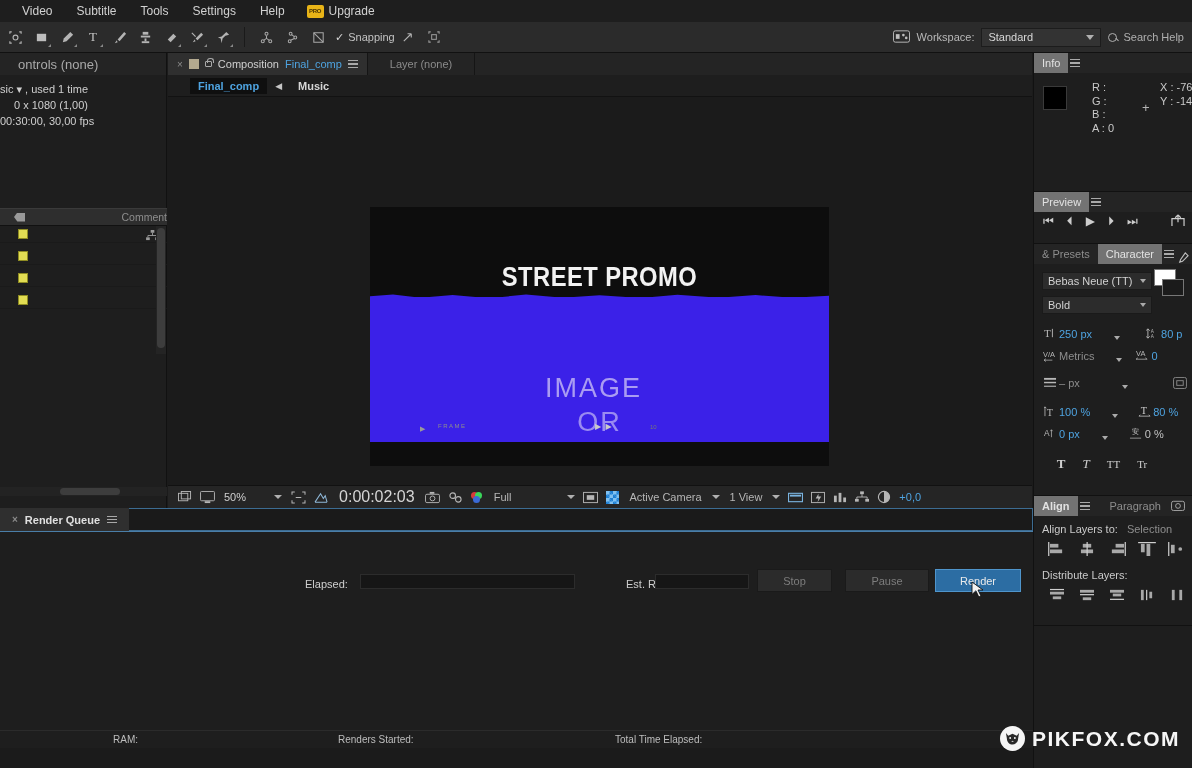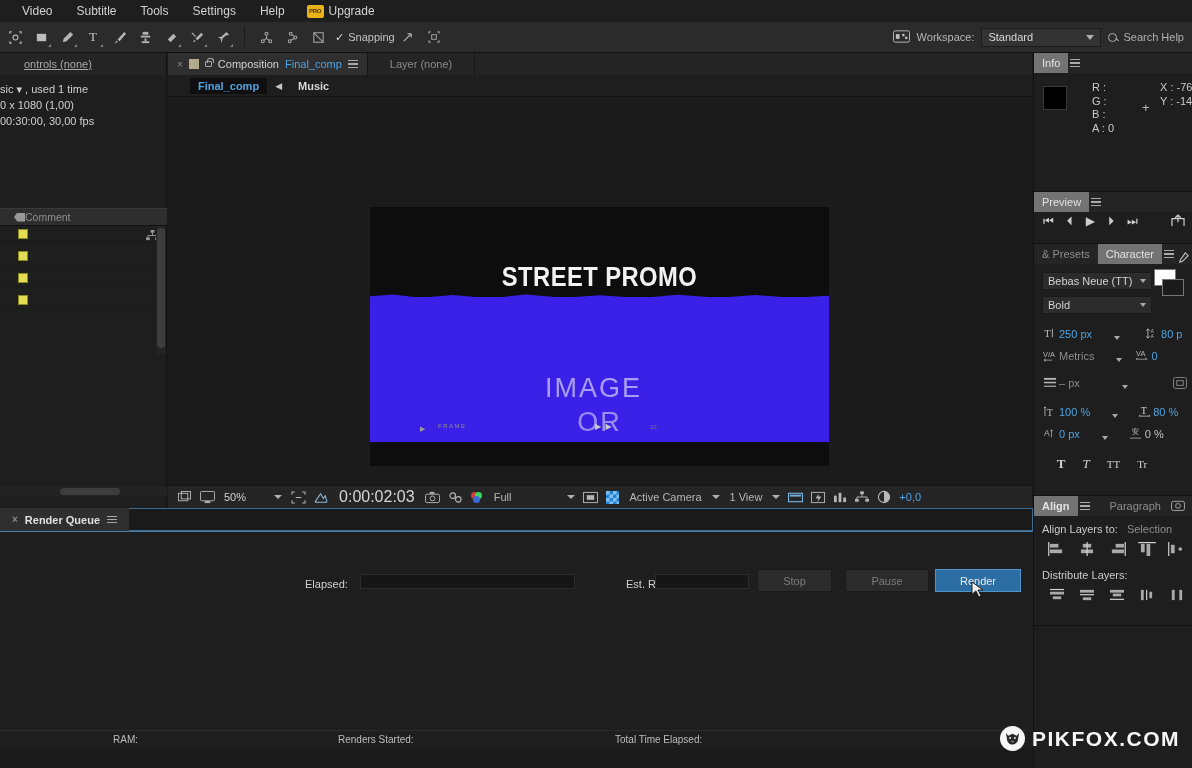--- a/index.html
+++ b/index.html
@@ -52,28 +52,28 @@
     padding:0 6px; font-size:11px; color:#d8d8d8;
   }
   .caret { width:0;height:0;border-left:4px solid transparent;border-right:4px solid transparent;border-top:5px solid #b0b0b0; }
   .searchbox { display:flex; align-items:center; gap:6px; color:#b0b0b0; font-size:11px; }
   .mag { width:9px;height:9px;border:1.4px solid #b0b0b0;border-radius:50%;position:relative;display:inline-block; }
   .mag:after { content:"";position:absolute;width:4px;height:1.4px;background:#b0b0b0;right:-3px;bottom:0px;transform:rotate(45deg); }
 
   
   #leftpanel { left:0; top:53px; width:167px; height:455px; background:#1e1e1e; border-right:1px solid #111; }
   #lp-tabbar { height:22px; background:#242424; display:flex; align-items:center; padding-left:0px; }
-  #lp-tabbar .ltab { font-size:11px; color:#a9a9a9; padding:4px 24px;text-decoration:underline; }
+  #lp-tabbar .ltab { font-size:13px; color:#a9a9a9; padding:4px 18px; }
   #lp-info { padding:6px 0 4px 0; font-size:11px; color:#cfcfcf; line-height:16px; }
   #lp-info .row { white-space:nowrap; }
   .blue { color:#4ea3e0; }
   #lp-comment {
     position:absolute; left:0; top:155px; width:167px; height:18px;
     background:#2e2e2e; border-top:1px solid #3a3a3a; border-bottom:1px solid #111;
-    display:flex; align-items:center; padding-left:14px;
+    display:flex; align-items:center; padding-left:14px;justify-content:space-between;
   }
   .tagicon { width:11px;height:9px;background:#999;
     clip-path:polygon(30% 0,100% 0,100% 100%,30% 100%,0 50%); }
   #lp-comment .ctext { color:#8e8e8e; font-size:10.5px; }
   #lp-layers { position:absolute; left:0; top:173px; width:167px; height:128px; }
   .lrow { height:17px; display:flex; align-items:center; padding-left:18px; border-bottom:1px solid #1a1a1a; }
   .ysq { width:10px;height:10px; background:#e2dd53; border:1px solid #8f8c22; }
   #lp-treeicon { position:absolute; right:7px; top:177px; color:#9a9a9a; font-size:11px; }
   #lp-scroll { position:absolute; right:0px; top:173px; width:10px; height:128px; background:#242424; }
   #lp-scroll .thumb { position:absolute; top:2px; left:1px; width:8px; height:120px; background:#3d3d3d; border-radius:4px; }
@@ -374,21 +374,21 @@
     </div>
   </div>
 </div>
 
 <div id="leftpanel" class="abs">
   <div id="lp-tabbar">
     <span class="ltab">ontrols (none)</span>
   </div>
   <div id="lp-info">
     <div class="row" style="padding-left:0">sic ▾ , used 1 time</div>
-    <div class="row" style="padding-left:0">0 x 1080 (1,00)</div>
+    <div class="row" style="padding-left:14px">0 x 1080 (1,00)</div>
     <div class="row" style="padding-left:0">00:30:00, 30,00 fps</div>
   </div>
   <div id="lp-comment">
     <span class="tagicon"></span>
     <span class="ctext">Comment</span>
   </div>
   <div id="lp-layers">
     <div class="lrow">
         <span class="ysq"></span>
       </div>

